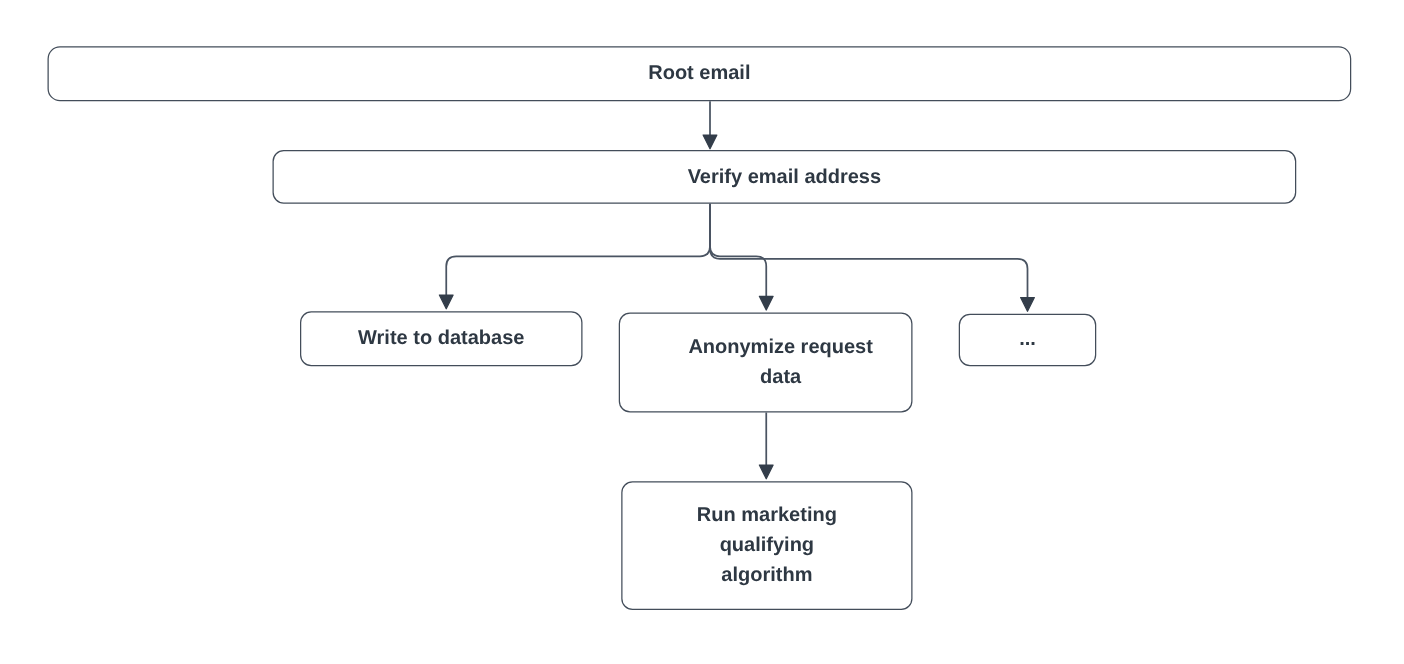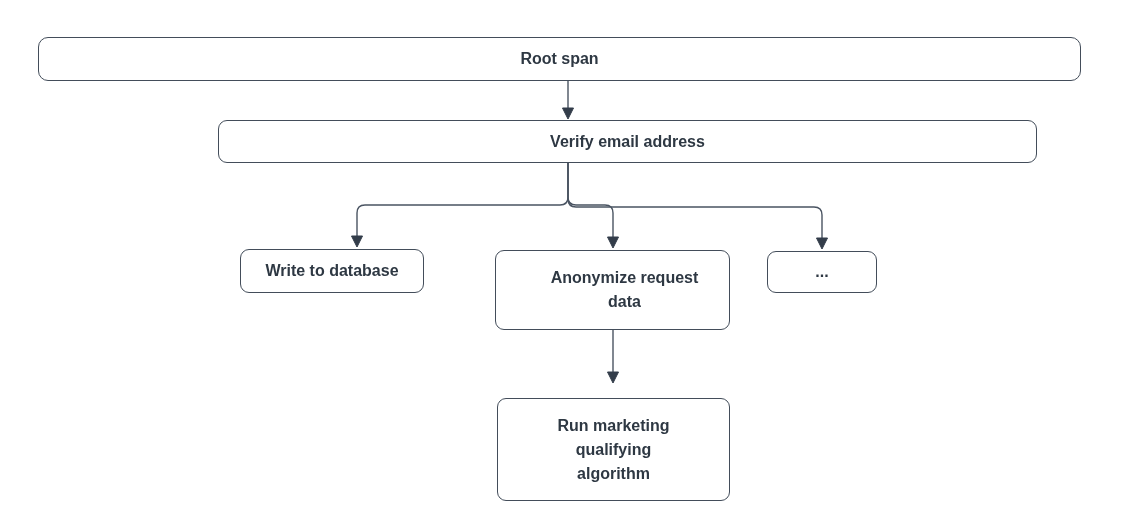--- a/index.html
+++ b/index.html
@@ -50,24 +50,24 @@
     display: block;
     font-size: 16px;
     font-weight: bold;
     line-height: 24px;
     color: #2e3843;
     white-space: pre-line;
     padding: 0 8px;
   }
   .node-root      { left: 38px;  top: 37px;  width: 1043px; height: 44px;  border-radius: 10px; }
   .node-verify    { left: 218px; top: 120px; width: 819px;  height: 43px;  }
-  .node-write     { left: 240px; top: 249px; width: 184px;  height: 44px;  }
+  .node-write     { left: 240px; top: 249px; width: 226px;  height: 44px;  }
   .node-anonymize { left: 495px; top: 250px; width: 235px;  height: 80px; padding-left: 24px;  }
   .node-more      { left: 767px; top: 251px; width: 110px;  height: 42px;  }
-  .node-run       { left: 497px; top: 385px; width: 233px;  height: 103px; margin-top: 13px; }
+  .node-run       { left: 497px; top: 385px; width: 233px;  height: 103px; }
 </style>
 </head>
 <body>
 
 <div class="canvas">
 
   <svg class="edges" viewBox="0 0 1123 531" xmlns="http://www.w3.org/2000/svg">
 
     <g>
       <path d="M 568 81 L 568 109"></path>
@@ -89,21 +89,21 @@
       <polygon points="816.5,238 827.5,238 822,249"></polygon>
     </g>
 
     <g>
       <path d="M 613 330 L 613 372"></path>
       <polygon points="607.5,372 618.5,372 613,383"></polygon>
     </g>
   </svg>
 
   <div class="node node-root">
-    <span class="label">Root span</span>
+    <span class="label">Root email</span>
   </div>
 
   <div class="node node-verify">
     <span class="label">Verify email address</span>
   </div>
 
   <div class="node node-write">
     <span class="label">Write to database</span>
   </div>
 

